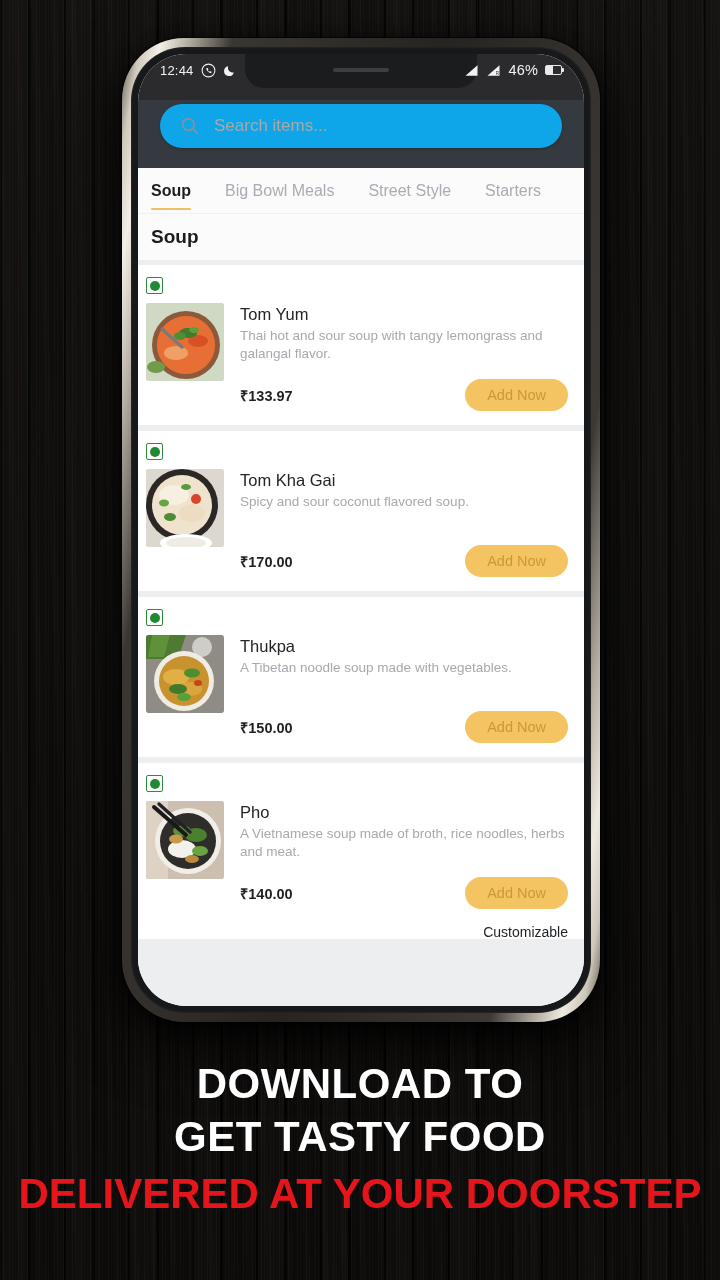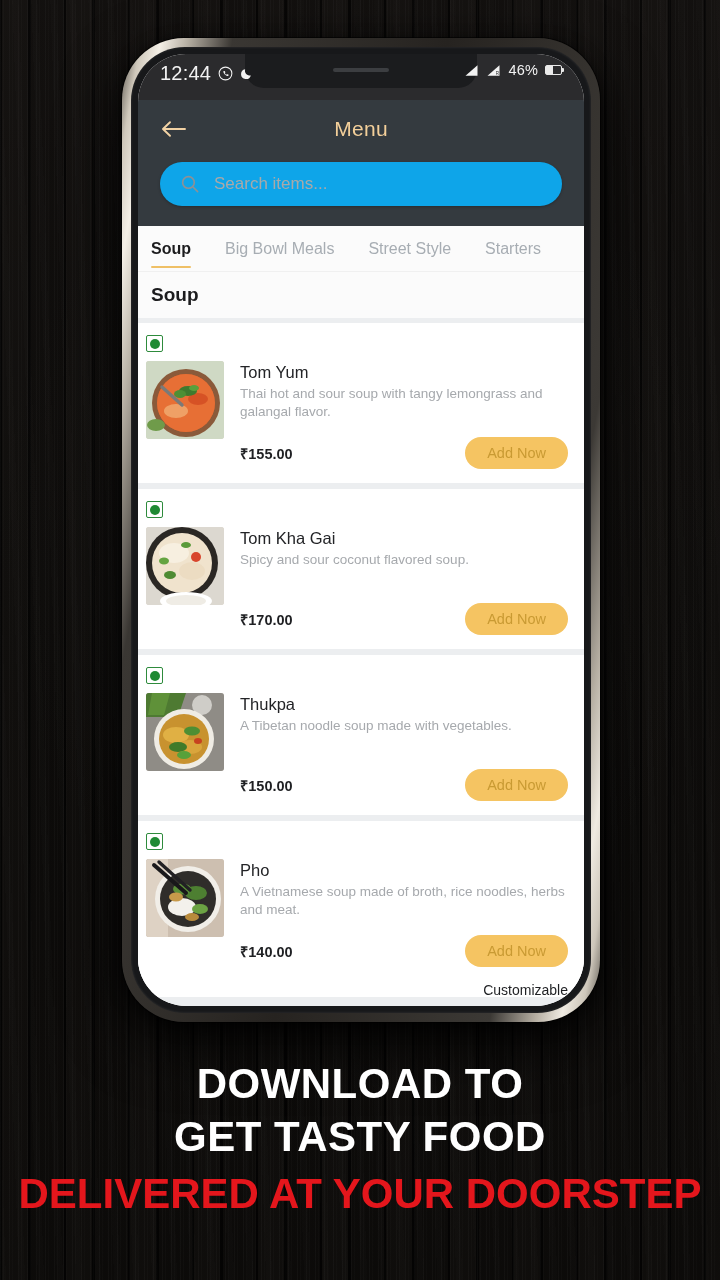--- a/index.html
+++ b/index.html
@@ -85,21 +85,21 @@
     padding: 9px 22px 0 22px;
     justify-content: space-between;
     color: #f2f2f2;
   }
   .sb-left, .sb-right {
     display: flex; align-items: center; gap: 7px;
     font-size: 15px; letter-spacing: 0.2px;
     line-height: 1;
     position: relative; z-index: 3;
   }
-  .sb-time { font-size: 20px; font-weight: 400; }
+  .sb-time { font-size: 13px; font-weight: 400; }
   .wa-icon { width: 15px; height: 15px; display: block; }
   .moon-icon { width: 13px; height: 15px; display: block; overflow: hidden; }
   .sig { width: 15px; height: 13px; display: block; }
   .batt {
     width: 17px; height: 10px;
     border: 1.4px solid #e9e9e9;
     border-radius: 2px;
     position: relative;
     background: linear-gradient(90deg, #e9e9e9 46%, transparent 46%);
   }
@@ -373,28 +373,20 @@
             <svg class="sig" viewBox="0 0 20 16">
               <path d="M18 1v14H2z" fill="#f2f2f2"></path>
               <text x="13" y="14" font-size="6" fill="#2b2b2d" font-family="Liberation Sans">R</text>
             </svg>
           </span>
           <span class="pct">46%</span>
           <span class="batt"></span>
         </div>
       </div>
 
-      <div class="appbar">
-        <div class="back-btn">
-          <svg class="back-arrow" viewBox="0 0 26 20">
-            <path d="M24 10H2.5M9 3.2 2 10l7 6.8" stroke="#f2d2a4" stroke-width="1.9" fill="none" stroke-linecap="round" stroke-linejoin="round"></path>
-          </svg>
-        </div>
-        <div class="appbar-title">Menu</div>
-      </div>
 
       <div class="search-wrap">
         <div class="search-box">
           <svg class="search-icon" viewBox="0 0 22 22">
             <circle cx="9.3" cy="9.3" r="6.4" stroke="#8e9195" stroke-width="1.8" fill="none"></circle>
             <path d="M14.3 14.3 19.4 19.4" stroke="#8e9195" stroke-width="1.8" stroke-linecap="round"></path>
           </svg>
           <input class="search-input" type="text" placeholder="Search items..." style="">
         </div>
       </div>
@@ -438,21 +430,21 @@
                 <ellipse cx="10" cy="64" rx="9" ry="6" fill="#6f9b4a"></ellipse>
               </svg>
             </div>
             <div class="item-text">
               <div class="item-name">Tom Yum</div>
               <div class="item-desc">Thai hot and sour soup with tangy lemongrass and galangal flavor.</div>
             </div>
           </div>
           <div class="item-foot">
             <div class="item-foot-inner">
-              <span class="price">₹155.00</span>
+              <span class="price">₹133.97</span>
               <button class="addnow">Add Now</button>
             </div>
           </div>
         </div>
 
         <div class="item-card">
           <div class="veg-mark">
             <span class="veg-dot"></span>
           </div>
           <div class="item-body">

